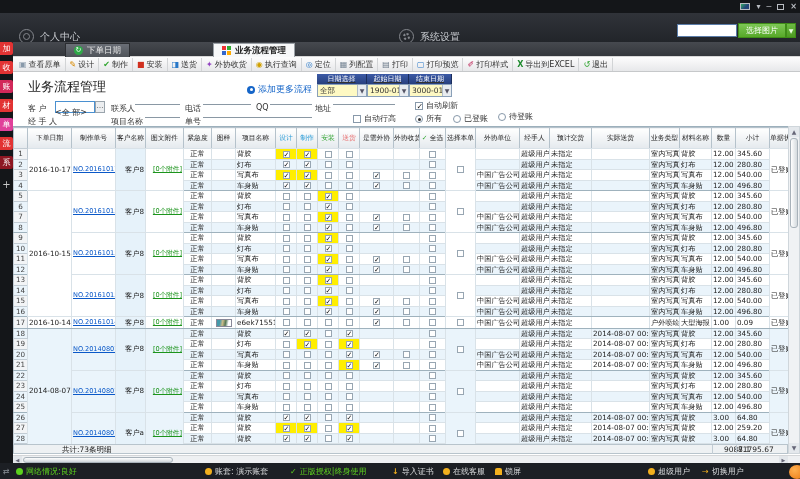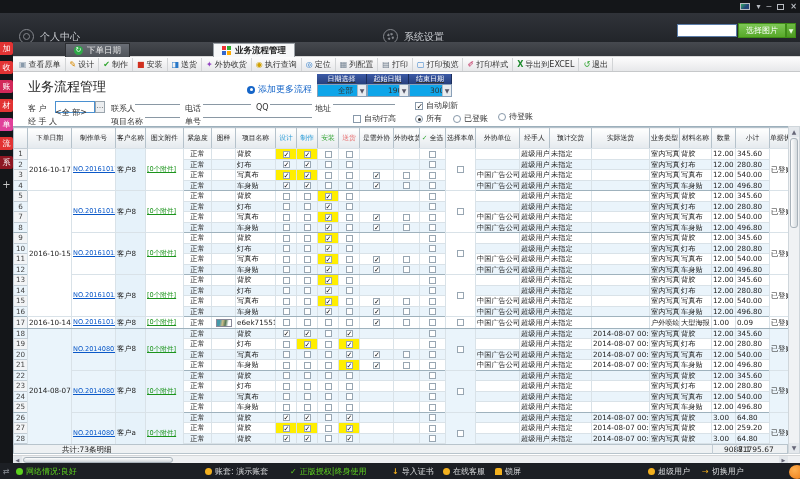--- a/index.html
+++ b/index.html
@@ -61,21 +61,21 @@
   #page-title{position:absolute;left:15px;top:6px;font-size:13px;color:#222;}
   #addflow{position:absolute;left:234px;top:11px;color:#1565c8;font-size:9px;display:flex;gap:3px;align-items:center;cursor:pointer;}
   .addflow-ic{width:8px;height:8px;border-radius:50%;background:#1565c8;position:relative;}
   .addflow-ic::after{content:"";position:absolute;left:2.5px;top:2.5px;width:3px;height:3px;border-radius:50%;background:#fff;}
 
   #datefilter{position:absolute;left:304px;top:2px;width:135px;}
   #datefilter .dfh{display:flex;text-decoration:underline;}
   #datefilter .dfh div{background:linear-gradient(#3c5aa6,#27407e);color:#fff;font-size:7px;line-height:10px;height:10px;
     text-align:center;border-right:1px solid #1b2d5c;}
   #datefilter .dfv{display:flex;}
-  .dsel{height:13px;border:1px solid #8aa0b8;background:#0ea5e9;font-size:7.5px;line-height:11px;padding-left:20px;
+  .dsel{height:13px;border:1px solid #8aa0b8;background:#fef9c3;font-size:7.5px;line-height:11px;padding-left:2px;
     position:relative;cursor:pointer;white-space:nowrap;overflow:hidden;}
   .dsel .caret{position:absolute;right:0;top:0;width:9px;height:100%;background:#e8ecf0;border-left:1px solid #b0bcc8;
     color:#556;font-size:6px;text-align:center;line-height:11px;}
 
   .flabel{position:absolute;font-size:8px;color:#333;white-space:nowrap;}
   .uline{position:absolute;border-bottom:1px solid #8a98a4;height:11px;font-size:8px;}
   #custbox{position:absolute;left:42px;top:29px;width:40px;height:12px;border:1px solid #4a90d0;background:#fff;}
   #custdots{position:absolute;left:82px;top:29px;width:10px;height:12px;background:#eceef0;border:1px solid #9aa4ac;
     font-size:7px;line-height:9px;text-align:center;cursor:pointer;}
   .cbx{display:inline-block;width:8px;height:8px;border:1px solid #8899aa;background:#fff;vertical-align:-1px;}
@@ -86,21 +86,21 @@
 
   
   #ghead-wrap{position:absolute;left:0;top:54px;width:775px;height:22px;overflow:hidden;border-top:1px solid #9db0bc;}
   #gbody-wrap{position:absolute;left:0;top:76px;width:775px;height:296px;overflow:hidden;}
   table.grid{border-collapse:collapse;table-layout:fixed;width:775px;}
   .grid th{background:linear-gradient(#ffffff,#e4e9ed);border:1px solid #b5c2cb;font-size:6.8px;font-weight:normal;
     color:#222;height:21px;overflow:hidden;white-space:nowrap;padding:0;}
   .grid td{border:1px solid #d9e2e8;font-size:7.2px;height:9.5px;line-height:9.5px;padding:0 1px;
     overflow:hidden;white-space:nowrap;color:#222;}
   .grid tr.alt td{background:#eaf4fb;}
-  .grid td.mg{background:#fff;text-align:left;}
+  .grid td.mg{background:#fff;text-align:right;}
   .grid td.mg.cust{background:#e6f2fa;}
   .grid td.rn{background:#f2f4f6;text-align:center;color:#444;border-color:#c2ccd4;}
   .grid td.yl{background:#ffee00;}
   .grid td.ck{text-align:center;}
   .grid td.num{text-align:left;}
   .grid tr.gend td{border-bottom:1px solid #9fb2bd;}
   .cb{display:inline-block;width:7px;height:7px;border:1px solid #98a6b2;background:#fff;vertical-align:middle;}
   .cb.on::after{content:"✓";display:block;font-size:7px;line-height:6px;color:#111;}
   .olink{color:#0a58c8;text-decoration:underline;font-size:6.6px;cursor:pointer;}
   .alink{color:#1c941c;text-decoration:underline;font-size:6.6px;cursor:pointer;}
@@ -145,21 +145,21 @@
   </div>
 </div>
 
 <div id="ribbon">
   <div class="nav-tab" style="left:6px;">
     <span class="nav-ic ic-person">
         <i></i>
       </span>
     <span>个人中心</span>
   </div>
-  <div class="nav-tab" style="left:370px;text-align:right;">
+  <div class="nav-tab" style="left:386px;text-align:right;">
     <span class="nav-ic ic-gear">
         <i></i>
       </span>
     <span>系统设置</span>
   </div>
   <input id="imgsearch" style="">
   <div id="imgbtn">选择图片</div>
   <div id="imgbtn-dd">▼</div>
 </div>
 

